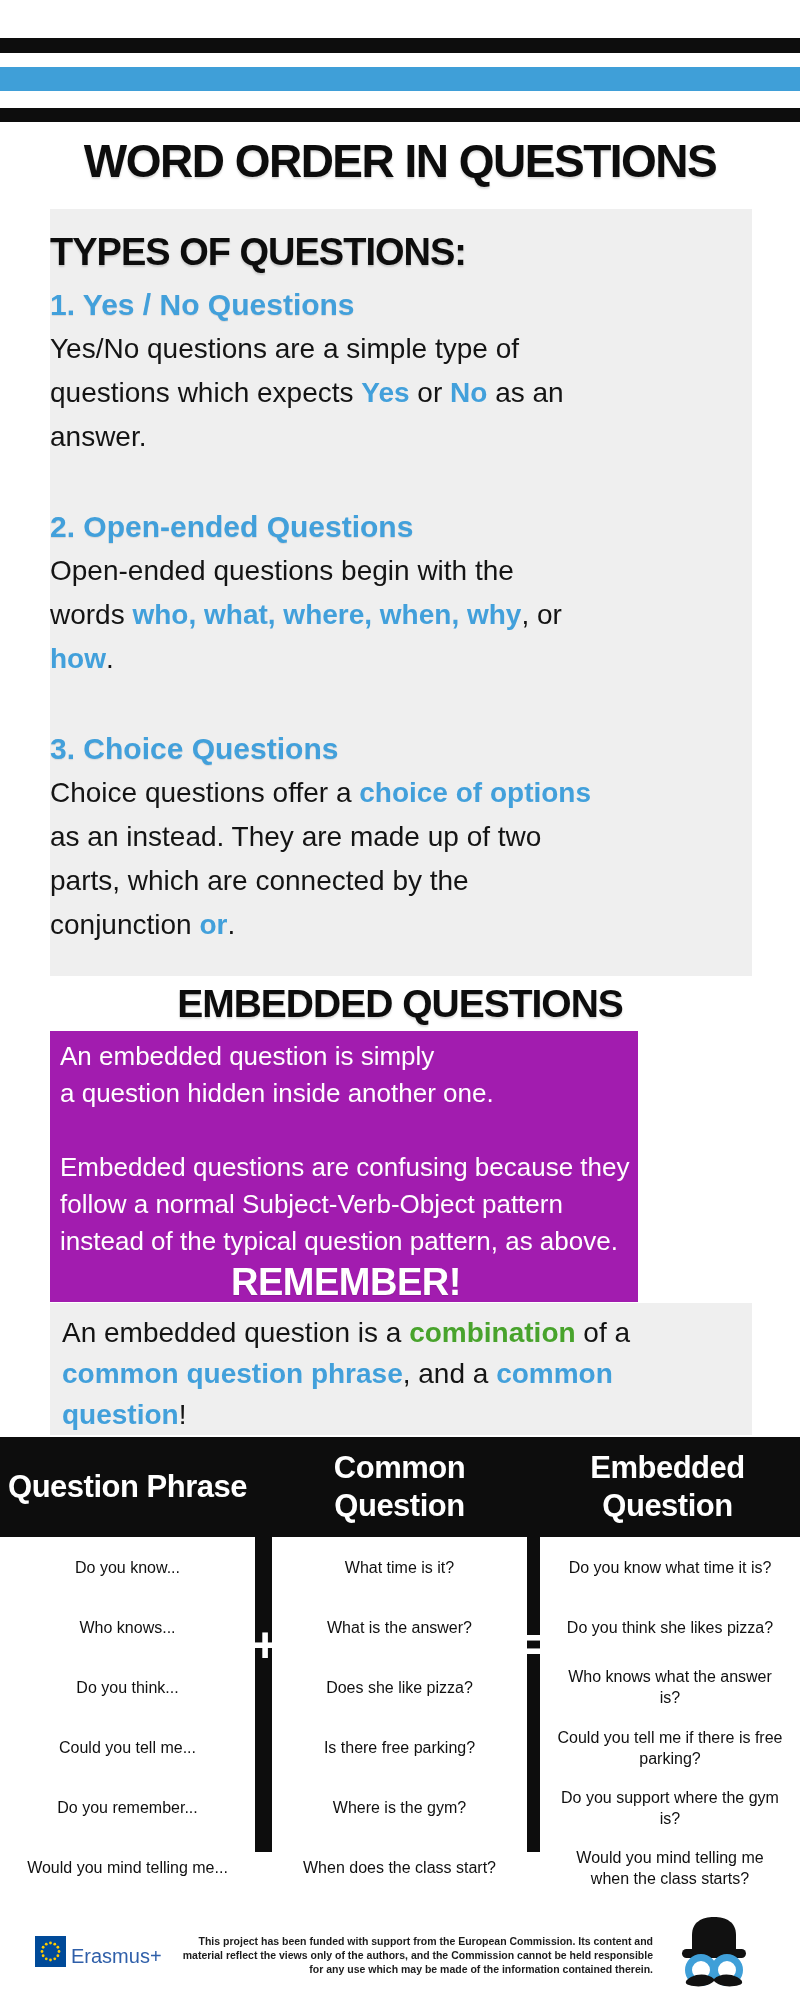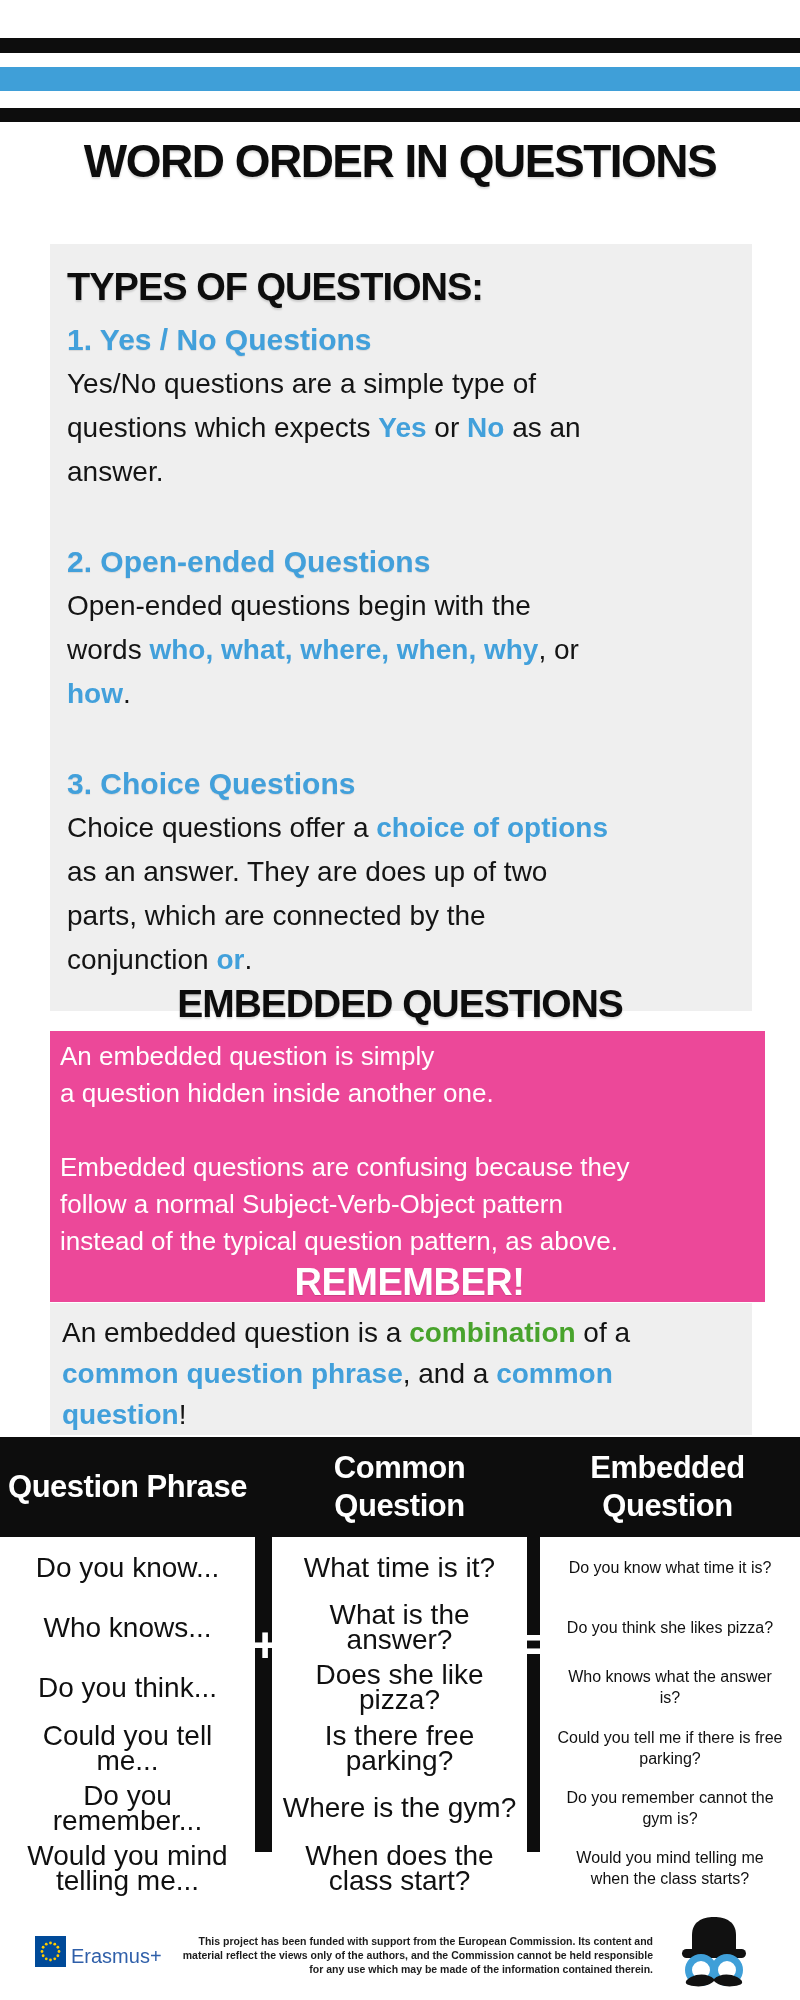--- a/index.html
+++ b/index.html
@@ -15,42 +15,42 @@
   #stripe-black-2{top:108px;height:14px;background:#0d0d0d;}
   
   #poster-title{
     top:134px;left:0;width:800px;text-align:center;
     font-size:46px;font-weight:700;letter-spacing:-1.5px;color:#0d0d0d;
     text-shadow:0 2px 2px rgba(0,0,0,0.15);
   }
   
   #types-box{
     top:209px;left:50px;width:702px;height:767px;background:#efefef;
-    box-sizing:border-box;padding:18px 8px 0 17px;overflow:hidden;margin-top:35px;
+    box-sizing:border-box;padding:18px 8px 0 0;overflow:hidden;
   }
   #types-heading{
     font-size:38px;font-weight:700;letter-spacing:-1px;color:#0d0d0d;
     line-height:50px;text-shadow:0 2px 2px rgba(0,0,0,0.15);
   }
   .type-title{
     font-size:30px;font-weight:700;color:#42A0DB;line-height:44px;
     margin-top:6px;text-shadow:0 1px 1px rgba(0,0,0,0.10);
   }
   .type-title.spaced{margin-top:46px;}
   .types-lines .rt-line{font-size:28px;line-height:44px;color:#141414;}
   .c-blue{color:#42A0DB;font-weight:700;}
   .c-green{color:#48A32C;font-weight:700;}
   
   #embedded-heading{
     top:982px;left:0;width:800px;text-align:center;font-size:39px;font-weight:700;
     letter-spacing:-1px;color:#0d0d0d;text-shadow:0 2px 2px rgba(0,0,0,0.15);
   }
   
   #embedded-box{
-    top:1031px;left:50px;width:715px;height:271px;background:#ec4899;
+    top:1031px;left:50px;width:588px;height:271px;background:#a21caf;
     box-sizing:border-box;padding:7px 6px 0 10px;color:#ffffff;overflow:hidden;
   }
   #embedded-box .rt-line{font-size:26px;line-height:37px;min-height:37px;}
   #remember-heading{
     text-align:center;font-size:38px;font-weight:700;letter-spacing:-0.5px;
     line-height:44px;margin-top:0;color:#ffffff;text-shadow:0 1px 1px rgba(0,0,0,0.15);
   }
   
   #combination-box{
     top:1303px;left:50px;width:702px;height:132px;background:#efefef;
@@ -68,21 +68,21 @@
   .op-sign{top:50%;transform:translateY(-50%);color:#ffffff;text-align:center;
     font-size:50px;font-weight:700;}
   #plus-sign{left:236px;width:58px;}
   #equals-sign{left:500px;width:58px;}
   .tbody-col{top:100px;height:361px;background:#ffffff;display:flex;flex-direction:column;}
   #tbody-col1{left:0;width:255px;}
   #tbody-col2{left:272px;width:255px;}
   #tbody-col3{left:540px;width:260px;}
   .tcell{flex:1;display:flex;align-items:center;justify-content:center;
     text-align:center;padding:0 10px;color:#101010;}
-  #tbody-col1 .tcell,#tbody-col2 .tcell{font-size:28px;line-height:25px;}
+  #tbody-col1 .tcell,#tbody-col2 .tcell{font-size:16px;line-height:25px;}
   #tbody-col3 .tcell{font-size:16px;line-height:21px;padding:0 17px;}
   
   #erasmus-logo{top:1936px;left:35px;display:flex;align-items:flex-end;}
   #erasmus-label{font-size:20px;color:#2F5FA9;margin-left:5px;line-height:30px;}
   #disclaimer{top:1934px;left:148px;width:505px;text-align:right;}
   #disclaimer .txt-line{font-size:10.5px;font-weight:700;line-height:14px;color:#1c1c1c;}
   #mustache-man{top:1913px;left:672px;}
 </style>
 </head>
 <body>
@@ -106,21 +106,21 @@
   <div class="type-title spaced">2. Open-ended Questions</div>
   <div class="types-lines">
       <div class="rt-line"><span>Open-ended questions begin with the</span></div>
       <div class="rt-line"><span>words </span><span class="c-blue">who, what, where, when, why</span><span>, or</span></div>
       <div class="rt-line"><span class="c-blue">how</span><span>.</span></div>
     </div>
 
   <div class="type-title spaced">3. Choice Questions</div>
   <div class="types-lines">
       <div class="rt-line"><span>Choice questions offer a </span><span class="c-blue">choice of options</span></div>
-      <div class="rt-line"><span>as an answer. They are does up of two</span></div>
+      <div class="rt-line"><span>as an instead. They are made up of two</span></div>
       <div class="rt-line"><span>parts, which are connected by the</span></div>
       <div class="rt-line"><span>conjunction </span><span class="c-blue">or</span><span>.</span></div>
     </div>
 </div>
 
 <div class="abs" id="embedded-heading">EMBEDDED QUESTIONS</div>
 
 <div class="abs" id="embedded-box">
   <div>
       <div class="rt-line"><span>An embedded question is simply</span></div>
@@ -162,21 +162,21 @@
     <div class="tcell">Does she like pizza?</div>
     <div class="tcell">Is there free parking?</div>
     <div class="tcell">Where is the gym?</div>
     <div class="tcell">When does the class start?</div>
   </div>
   <div class="abs tbody-col" id="tbody-col3">
     <div class="tcell">Do you know what time it is?</div>
     <div class="tcell">Do you think she likes pizza?</div>
     <div class="tcell">Who knows what the answer is?</div>
     <div class="tcell">Could you tell me if there is free parking?</div>
-    <div class="tcell">Do you remember cannot the gym is?</div>
+    <div class="tcell">Do you support where the gym is?</div>
     <div class="tcell">Would you mind telling me when the class starts?</div>
   </div>
 </div>
 
 <div class="abs" id="erasmus-logo">
   <span>
     <svg width="31" height="31" viewBox="0 0 31 31">
       <rect width="31" height="31" fill="#004A99"></rect>
       <g fill="#FFCC00">
         <circle cx="15.5" cy="7" r="1.4"></circle>

